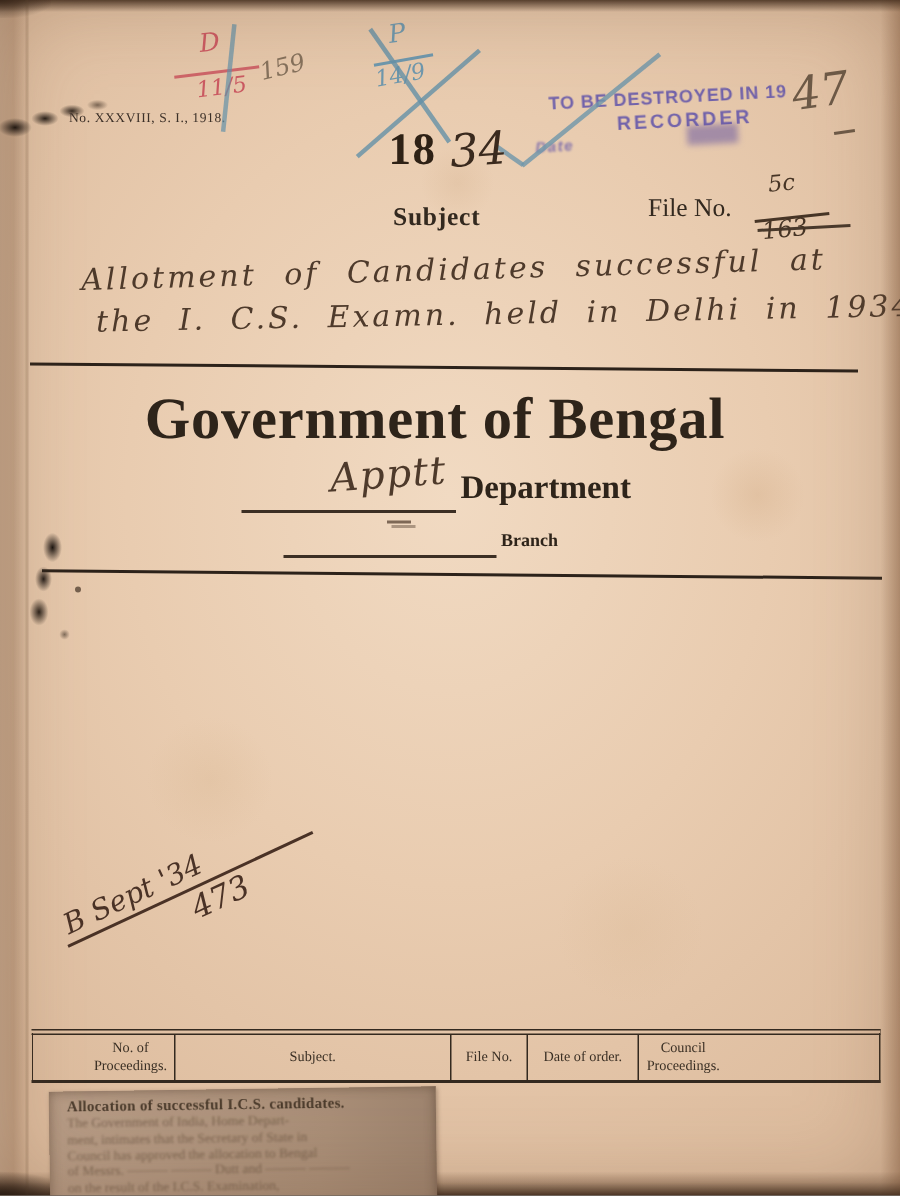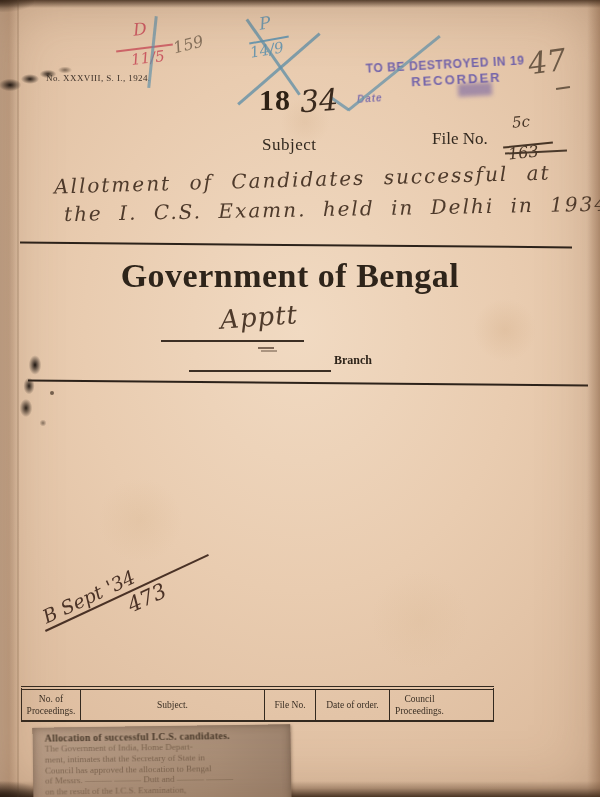--- a/index.html
+++ b/index.html
@@ -28,24 +28,24 @@
     radial-gradient(ellipse 12px 6px at 52px 16px,rgba(24,15,9,.85),rgba(0,0,0,0) 70%),
     radial-gradient(ellipse 10px 5px at 69px 12px,rgba(40,26,16,.55),rgba(0,0,0,0) 70%);}
   .blot2{left:12px;top:350px;width:44px;height:84px;background:
     radial-gradient(ellipse 9px 14px at 23px 15px,rgba(16,10,7,.95),rgba(0,0,0,0) 70%),
     radial-gradient(ellipse 8px 12px at 17px 36px,rgba(16,10,7,.9),rgba(0,0,0,0) 70%),
     radial-gradient(ellipse 9px 13px at 14px 58px,rgba(20,13,8,.9),rgba(0,0,0,0) 70%),
     radial-gradient(ellipse 5px 5px at 31px 73px,rgba(30,19,11,.5),rgba(0,0,0,0) 70%);}
   .speck1{left:50px;top:391px;width:4px;height:4px;border-radius:50%;background:rgba(42,26,15,.6);}
   
   .form-no{left:46px;top:73px;font-size:9px;letter-spacing:.4px;color:#3c3028;}
-  .subject-label{left:262px;top:135px;font-size:17px;color:#33291f;letter-spacing:.5px;}
+  .subject-label{left:262px;top:135px;font-size:17px;color:#33291f;letter-spacing:.5px;font-weight:bold;}
   .fileno-label{left:432px;top:129px;font-size:17px;color:#33291f;}
   .fileno-underline{left:505px;top:151px;width:62px;height:1.5px;background:#4a3a2c;transform:rotate(-3deg);}
-  .gov-title{left:10px;top:257px;width:560px;text-align:center;font-weight:bold;font-size:34px;color:#2e241a;letter-spacing:.5px;}
+  .gov-title{left:10px;top:257px;width:560px;text-align:center;font-weight:bold;font-size:39px;color:#2e241a;letter-spacing:.5px;}
   .dept-label{left:307px;top:312px;font-weight:bold;font-size:22px;color:#2e241a;}
   .branch-label{left:334px;top:353px;font-weight:bold;font-size:12px;color:#2e241a;}
   .dept-underline{left:161px;top:340px;width:143px;height:1.5px;background:#3c2f24;}
   .branch-underline{left:189px;top:370px;width:142px;height:1.5px;background:#3c2f24;}
   .hr1{left:20px;top:244px;width:552px;height:2px;background:#2c221a;transform:rotate(.5deg);}
   .hr2{left:28px;top:382px;width:560px;height:2px;background:#2c221a;transform:rotate(.5deg);}
   
   .hand{font-family:"DejaVu Serif",serif;font-style:italic;color:#4e3a2b;}
   .year-printed{left:259px;top:83px;font-weight:bold;font-size:30px;color:#2e2115;letter-spacing:1px;}
   .year-hand{left:300px;top:83px;font-size:30px;color:#3a2a1e;transform:rotate(-4deg);}
@@ -79,22 +79,22 @@
   .pencil-47{left:528px;top:44px;font-family:"DejaVu Serif",serif;font-style:italic;font-size:30px;color:#6d5a47;transform:rotate(-8deg);}
   .pencil-47-dash{left:556px;top:87px;width:14px;height:2px;background:#6d5a47;transform:rotate(-8deg);}
   .date-mark{left:357px;top:93px;font-family:"Liberation Sans",sans-serif;font-weight:bold;font-style:italic;font-size:10px;
     color:rgba(104,90,170,.8);filter:blur(.6px);letter-spacing:1px;transform:rotate(-4deg);}
   
   .docket{left:62px;top:590px;width:195px;height:84px;transform:rotate(-25deg);transform-origin:30px 70px;color:#4a3226;}
   .docket-top{font-family:"DejaVu Serif",serif;font-style:italic;font-size:19px;margin-left:4px;}
   .docket-line{width:180px;height:1.5px;background:#4a3226;margin-top:1px;}
   .docket-bottom{font-family:"DejaVu Serif",serif;font-style:italic;font-size:21px;margin-left:86px;}
   
-  .table{left:21px;top:686px;width:473px;height:36px;display:flex;box-sizing:border-box;
-    border-top:4px double #33291f;border-bottom:2px solid #33291f;border-left:1.2px solid #33291f;border-right:1.2px solid #33291f;}
+  .table{left:21px;top:686px;width:566px;height:36px;display:flex;box-sizing:border-box;
+    border-top:4px double #33291f;border-bottom:2px solid #33291f;border-left:1.2px solid #33291f;border-right:1.2px solid #33291f;padding-left:36px;}
   .tcell{display:flex;align-items:center;justify-content:center;text-align:center;font-size:9.5px;line-height:1.3;
     color:#3a2f24;white-space:pre-line;padding:2px 1px;box-sizing:border-box;border-left:1.2px solid #33291f;}
   .tcell:first-child{border-left:none;}
   .c0{width:58px;} .c1{width:184px;} .c2{width:51px;} .c3{width:74px;} .c4{width:60px;} .c5{width:139px;}
   
   .clipping{left:33px;top:726px;width:258px;height:84px;transform:rotate(-.8deg);box-sizing:border-box;
     background:linear-gradient(100deg,#b79c86,#a98e77 70%,#9c826d);
     box-shadow:inset 0 0 8px rgba(58,38,24,.45),1px 1px 3px rgba(58,38,24,.35);
     padding:5px 8px 0 12px;}
   .clip-headline{font-weight:bold;font-size:10px;color:rgba(58,44,29,.85);letter-spacing:.2px;filter:blur(.3px);}
@@ -111,21 +111,21 @@
   <div class="abs edge-top"></div>
   <div class="abs edge-bottom"></div>
   <div class="abs crease"></div>
   <div class="abs corner-tl"></div>
   <div class="abs corner-bl"></div>
 
   <div class="abs blot1"></div>
   <div class="abs blot2"></div>
   <div class="abs speck1"></div>
 
-  <div class="abs form-no">No. XXXVIII, S. I., 1924.</div>
+  <div class="abs form-no">No. XXXVIII, S. I., 1918.</div>
 
   <div class="abs red-top">D</div>
   <div class="abs red-bar"></div>
   <div class="abs red-bottom">11/5</div>
   <div class="abs blue-vstroke"></div>
   <div class="abs pencil-159">159</div>
 
   <div class="abs blue blue-p">P</div>
   <div class="abs blue-bar"></div>
   <div class="abs blue blue-bottom">14/9</div>
@@ -155,20 +155,21 @@
   <div class="abs hand fileno-den">163</div>
 
   <div class="abs hand hand1">Allotment of Candidates successful at</div>
   <div class="abs hand hand2">the I. C.S. Examn. held in Delhi in 1934</div>
 
   <div class="abs hr1"></div>
   <div class="abs gov-title">Government of Bengal</div>
   <div class="abs dept-underline"></div>
   <div class="abs hand dept-hand">Apptt</div>
   <div class="abs dept-hand-dash"></div>
+  <div class="abs dept-label">Department</div>
   <div class="abs branch-underline"></div>
   <div class="abs branch-label">Branch</div>
   <div class="abs hr2"></div>
 
   <div class="abs docket">
     <div class="docket-top">B Sept '34</div>
     <div class="docket-line"></div>
     <div class="docket-bottom">473</div>
   </div>
 

